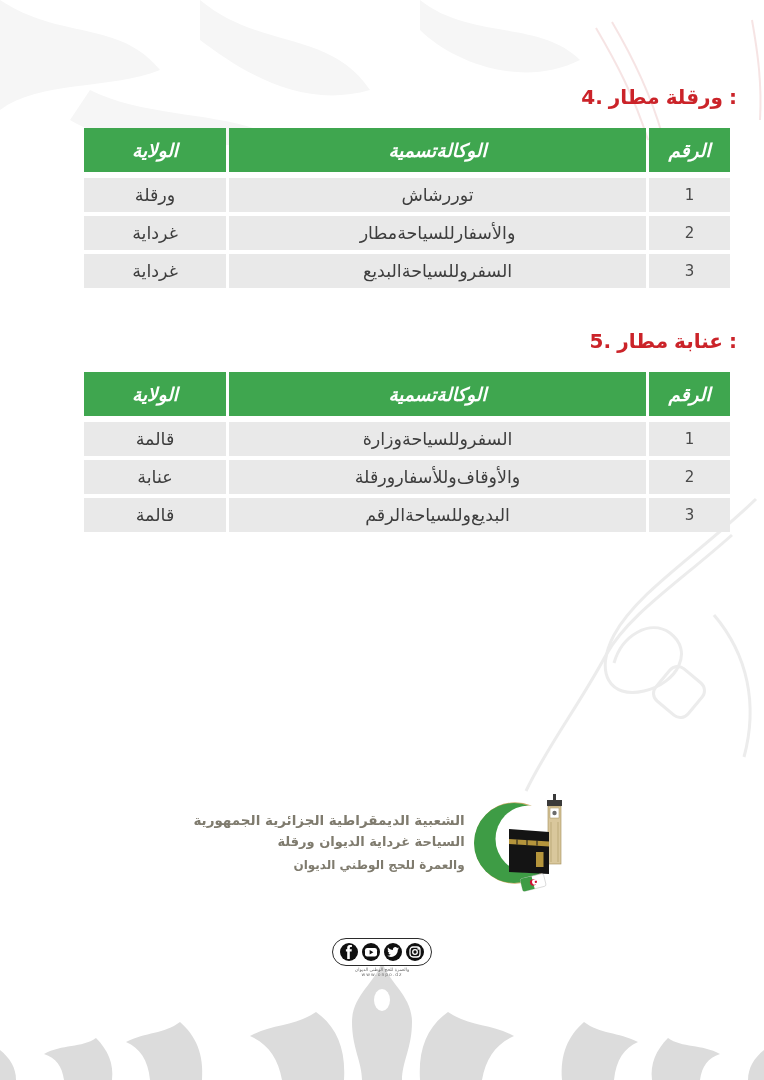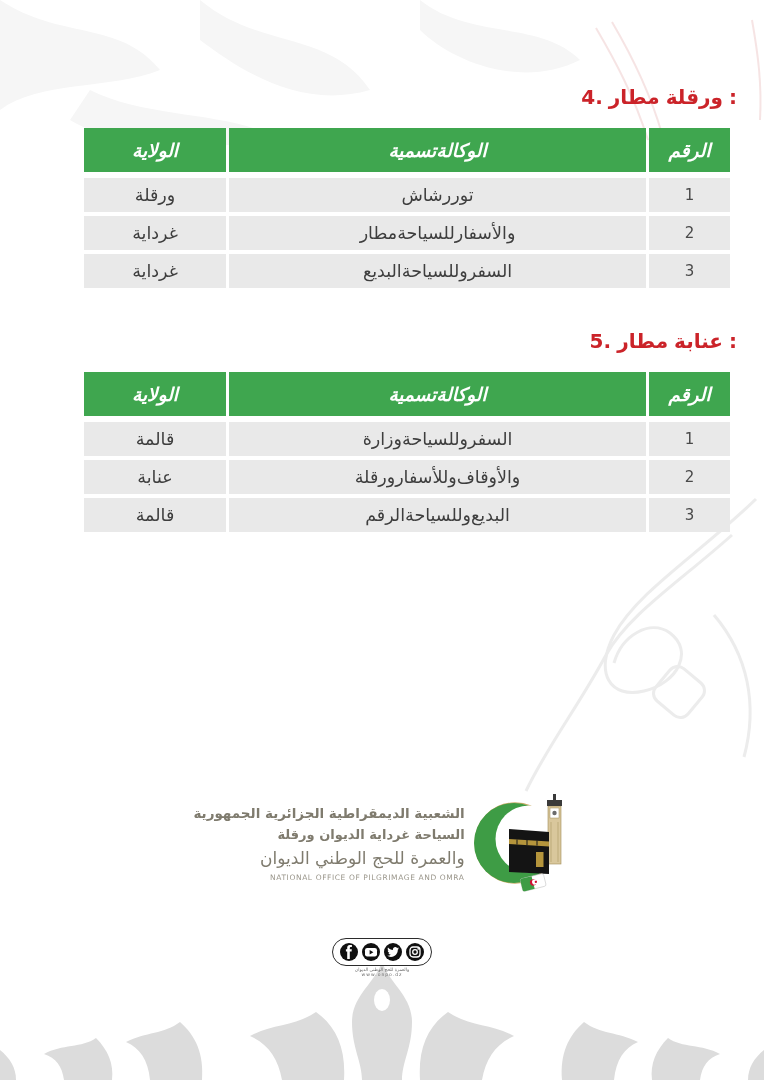--- a/index.html
+++ b/index.html
@@ -27,21 +27,21 @@
   .trow { height:34px; margin-bottom:4px; }
   .td { background:#E9E9E9; color:#3E3E3E; font-size:17.5px;
         display:flex; align-items:center; justify-content:center; direction:ltr; }
   .td-num { font-size:15px; color:#4A4A4A; }
 
   .footer { position:absolute; top:792px; left:0; width:764px; display:flex;
             justify-content:center; align-items:center; direction:ltr; transform:translateX(8px); }
   .org-lines { text-align:right; color:#7F7B6E; margin-right:4px; }
   .org-line-1 { font-size:13.5px; font-weight:bold; line-height:22px; }
   .org-line-2 { font-size:13px; font-weight:bold; line-height:21px; }
-  .org-line-3 { font-size:17px; font-weight:normal; line-height:26px; letter-spacing:1px; }
+  .org-line-3 { font-size:12px; font-weight:bold; line-height:26px; letter-spacing:1px; }
   .org-line-en { font-size:7.5px; letter-spacing:0.6px; color:#9A968B; line-height:14px; }
 
   .logo-svg { display:block; }
 
   .social { position:absolute; top:938px; left:0; width:764px; text-align:center; direction:ltr; }
   .social-pill { display:inline-flex; align-items:center; justify-content:center; gap:4px;
                  width:100px; height:28px; border:1.2px solid #2B2B2B; border-radius:15px; background:#fff; }
   .soc-icon { width:18px; height:18px; border-radius:50%; background:#101010; color:#fff;
               display:flex; align-items:center; justify-content:center; overflow:hidden; }
   .soc-icon svg { display:block; }
@@ -190,21 +190,20 @@
         <div class="td td-num">3</div>
       </div>
     </div>
   </div>
 
   <div class="footer">
     <div class="org-lines">
       <div class="org-line-1"><bdi>الجمهورية</bdi> <bdi>الجزائرية</bdi> <bdi>الديمقراطية</bdi> <bdi>الشعبية</bdi></div>
       <div class="org-line-2"><bdi>ورقلة</bdi> <bdi>الديوان</bdi> <bdi>غرداية</bdi> <bdi>السياحة</bdi></div>
       <div class="org-line-3"><bdi>الديوان</bdi> <bdi>الوطني</bdi> <bdi>للحج</bdi> <bdi>والعمرة</bdi></div>
-      <div class="org-line-en">NATIONAL OFFICE OF PILGRIMAGE AND OMRA</div>
     </div>
     <svg class="logo-svg" width="118" height="102" viewBox="0 0 118 102">
       <circle cx="46" cy="51" r="40" fill="none" stroke="#C9AB66" stroke-width="1.3"></circle>
       <circle cx="45" cy="51" r="40" fill="#3E9C45"></circle>
       <circle cx="60" cy="47" r="33.5" fill="#FFFFFF"></circle>
 
       <g>
         <rect x="79" y="14" width="13" height="58" fill="#D9C79C" stroke="#A08C58" stroke-width="0.6"></rect>
         <rect x="81" y="16" width="9" height="10" fill="#FFFFFF" stroke="#A08C58" stroke-width="0.5"></rect>
         <circle cx="85.5" cy="21" r="2.2" fill="#6B6B6B"></circle>

